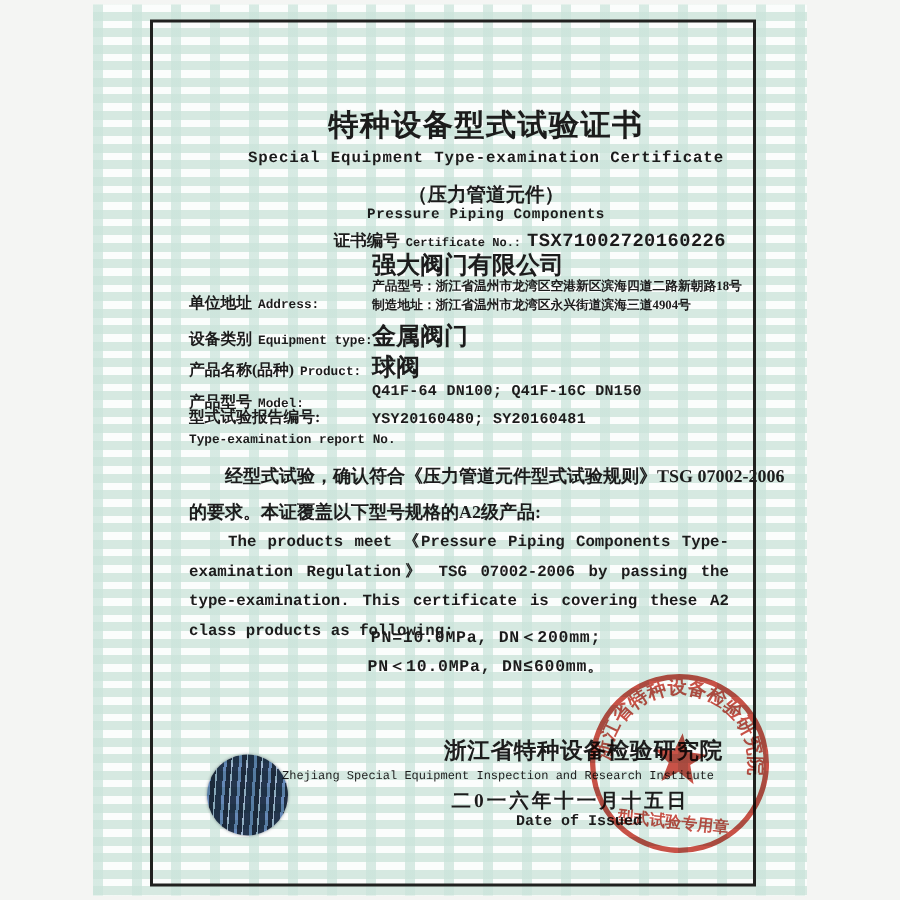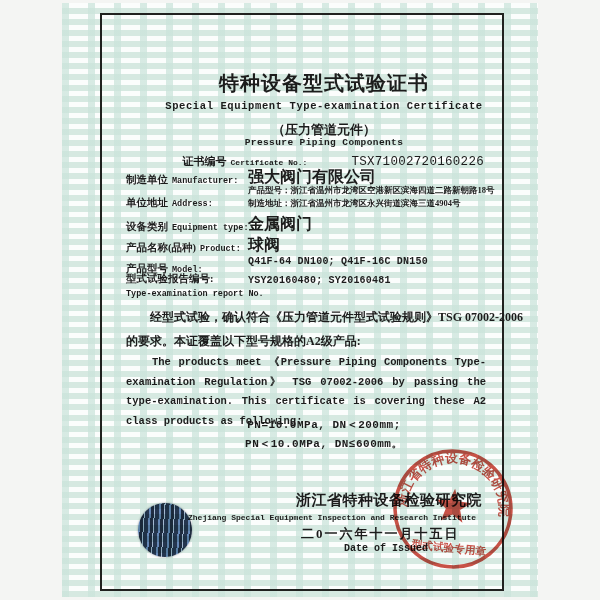--- a/index.html
+++ b/index.html
@@ -25,36 +25,36 @@
   .cjk{font-family:"Liberation Serif","DejaVu Serif",serif;}
   .mono{font-family:"Liberation Mono","DejaVu Sans Mono",monospace;}
   .center{left:100px;width:448px;text-align:center;}
   .title-cn{top:70px;font-size:20px;font-weight:bold;letter-spacing:1px;}
   .title-en{top:100px;font-size:10.5px;font-weight:bold;letter-spacing:.6px;white-space:nowrap;}
   .subtitle-cn{top:121px;font-size:13px;font-weight:bold;}
   .subtitle-en{top:137px;font-size:9.5px;font-weight:bold;letter-spacing:.4px;}
   .certno{top:151px;left:100px;width:384px;text-align:right;white-space:nowrap;}
   .certno .lcn{font-size:11px;font-weight:bold;}
   .certno .len{font-size:8px;font-weight:bold;}
-  .certno .val{font-size:12.5px;font-weight:normal;letter-spacing:.3px;margin-left:40px;}
+  .certno .val{font-size:12.5px;font-weight:bold;letter-spacing:.3px;}
   .flabel{left:126px;white-space:nowrap;}
   .flabel .lcn{font-size:10.5px;font-weight:bold;}
   .flabel .len{font-size:8.5px;font-weight:bold;font-family:"Liberation Mono","DejaVu Sans Mono",monospace;}
   .fvalue{left:248px;font-size:16px;font-weight:bold;white-space:nowrap;}
   .fvalue.small{font-size:8.5px;font-weight:bold;}
   .fvalue.mono{font-size:10px;letter-spacing:.2px;}
   .para-cn{font-size:12px;font-weight:bold;white-space:nowrap;}
   .para-en{
     left:126px;top:353px;width:360px;
     font-size:10.5px;font-weight:bold;line-height:19.5px;
     text-align:justify;text-indent:26px;
   }
   .spec{font-size:11px;font-weight:bold;letter-spacing:.5px;}
   .inst-cn{left:296px;top:491px;font-size:15px;font-weight:bold;letter-spacing:.5px;white-space:nowrap;}
-  .inst-en{left:188px;top:513px;font-size:8px;font-weight:bold;white-space:nowrap;}
+  .inst-en{left:188px;top:513px;font-size:8px;font-weight:normal;white-space:nowrap;}
   .date-cn{left:301px;top:525px;font-size:13px;font-weight:bold;letter-spacing:2px;white-space:nowrap;}
   .date-en{left:344px;top:543px;font-size:10px;font-weight:bold;white-space:nowrap;}
   .hologram{
     left:138px;top:503px;width:54px;height:54px;border-radius:50%;
     background:repeating-linear-gradient(100deg,#122441 0 4px,#5b7fb3 4px 6px,#0d1b32 6px 9px,#9fb4d2 9px 10px);
     transform:rotate(-6deg);
     mix-blend-mode:multiply;opacity:.92;
     box-shadow:0 0 2px rgba(10,20,40,.5);
   }
   .seal{
@@ -75,24 +75,20 @@
   <div class="abs center title-en mono">Special Equipment Type-examination Certificate</div>
   <div class="abs center subtitle-cn cjk">（压力管道元件）</div>
   <div class="abs center subtitle-en mono">Pressure Piping Components</div>
 
   <div class="abs certno">
     <span class="lcn cjk">证书编号</span>
     <span class="len mono">Certificate No.:</span>
     <span class="val mono">TSX71002720160226</span>
   </div>
 
-  <div class="abs flabel" style="top:169px">
-    <span class="lcn">制造单位</span>
-    <span class="len">Manufacturer:</span>
-  </div>
   <div class="abs fvalue cjk" style="top:167px">强大阀门有限公司</div>
 
   <div class="abs flabel" style="top:192px">
     <span class="lcn">单位地址</span>
     <span class="len">Address:</span>
   </div>
   <div class="abs fvalue small cjk" style="top:185px">产品型号：浙江省温州市龙湾区空港新区滨海四道二路新朝路18号</div>
   <div class="abs fvalue small cjk" style="top:198px">制造地址：浙江省温州市龙湾区永兴街道滨海三道4904号</div>
 
   <div class="abs flabel" style="top:216px">

